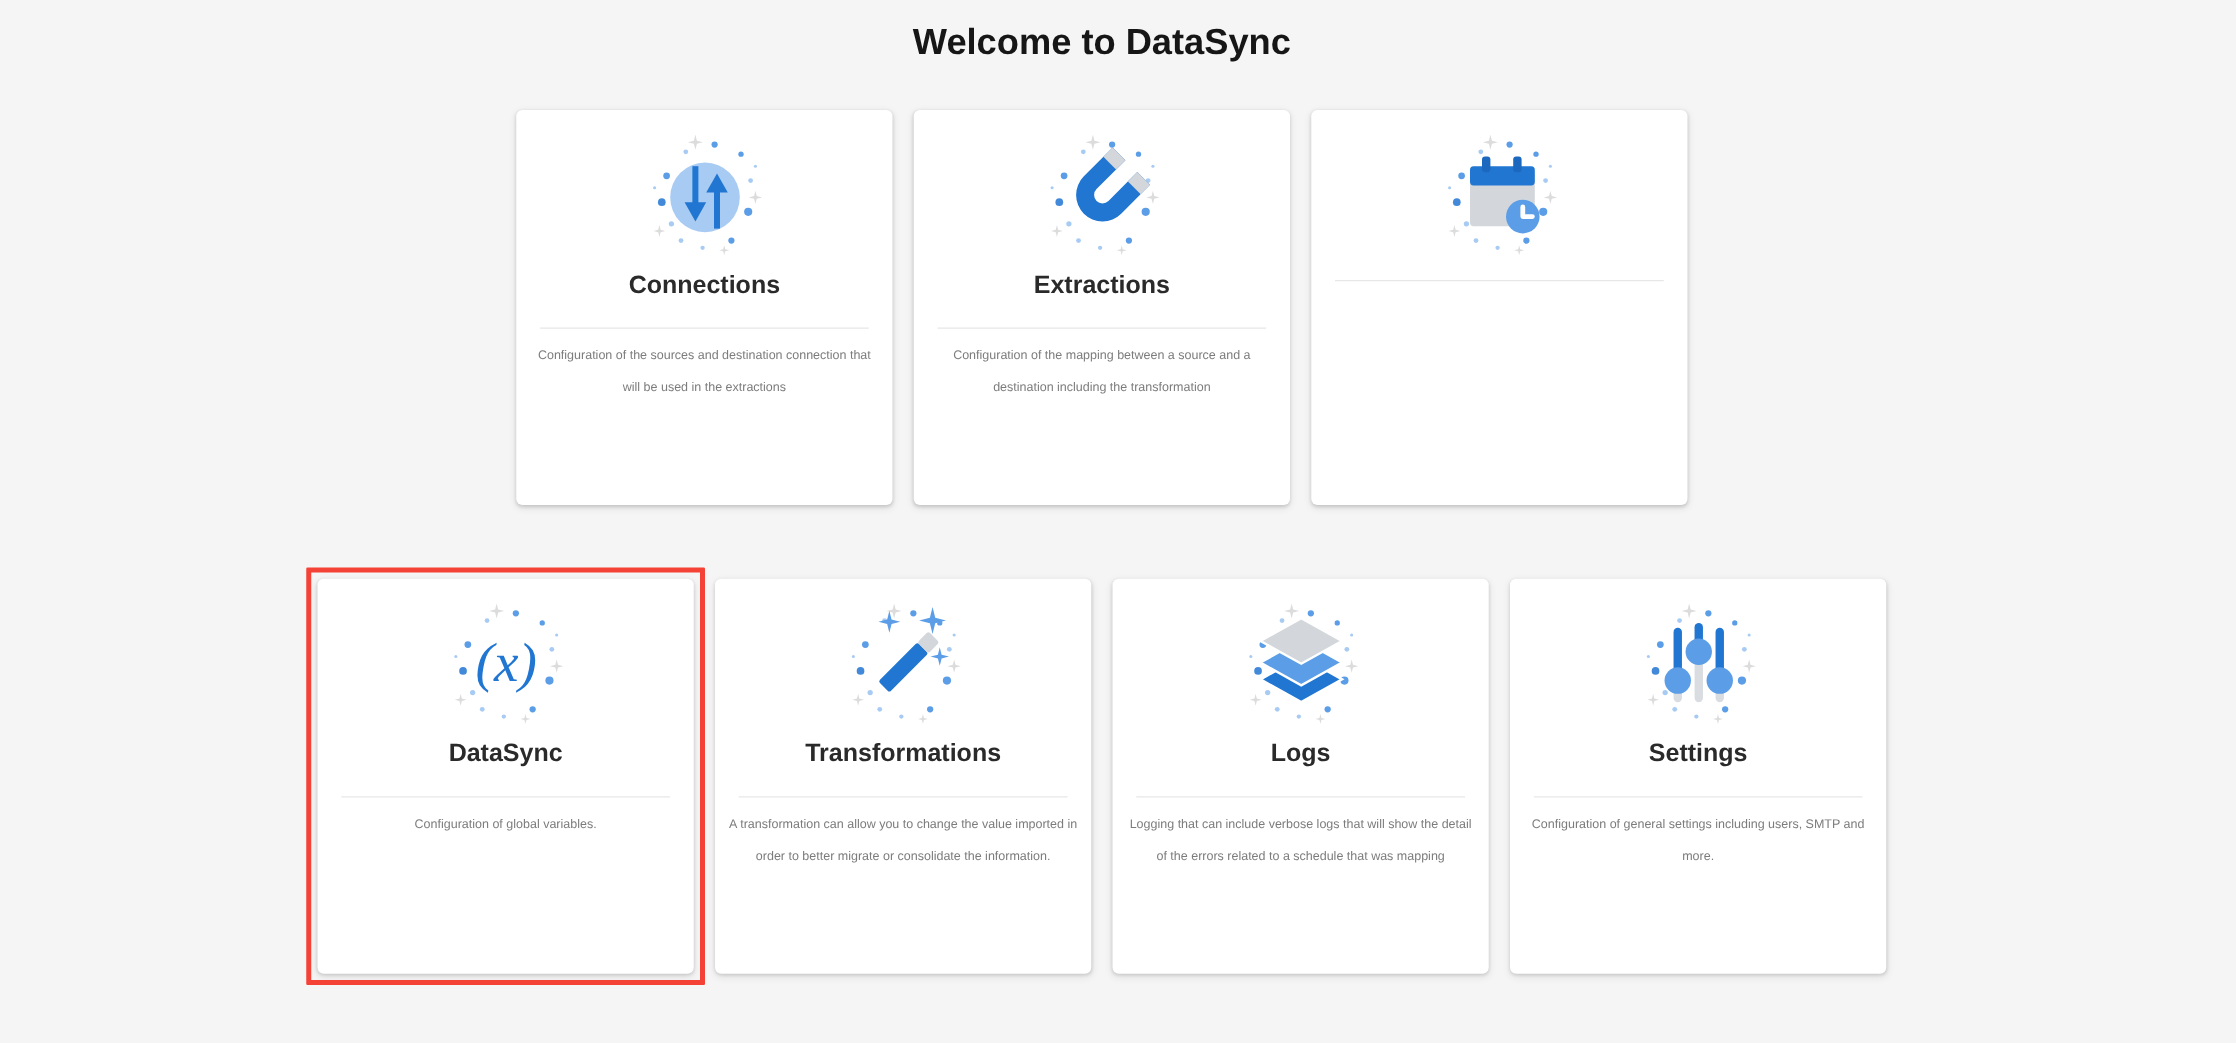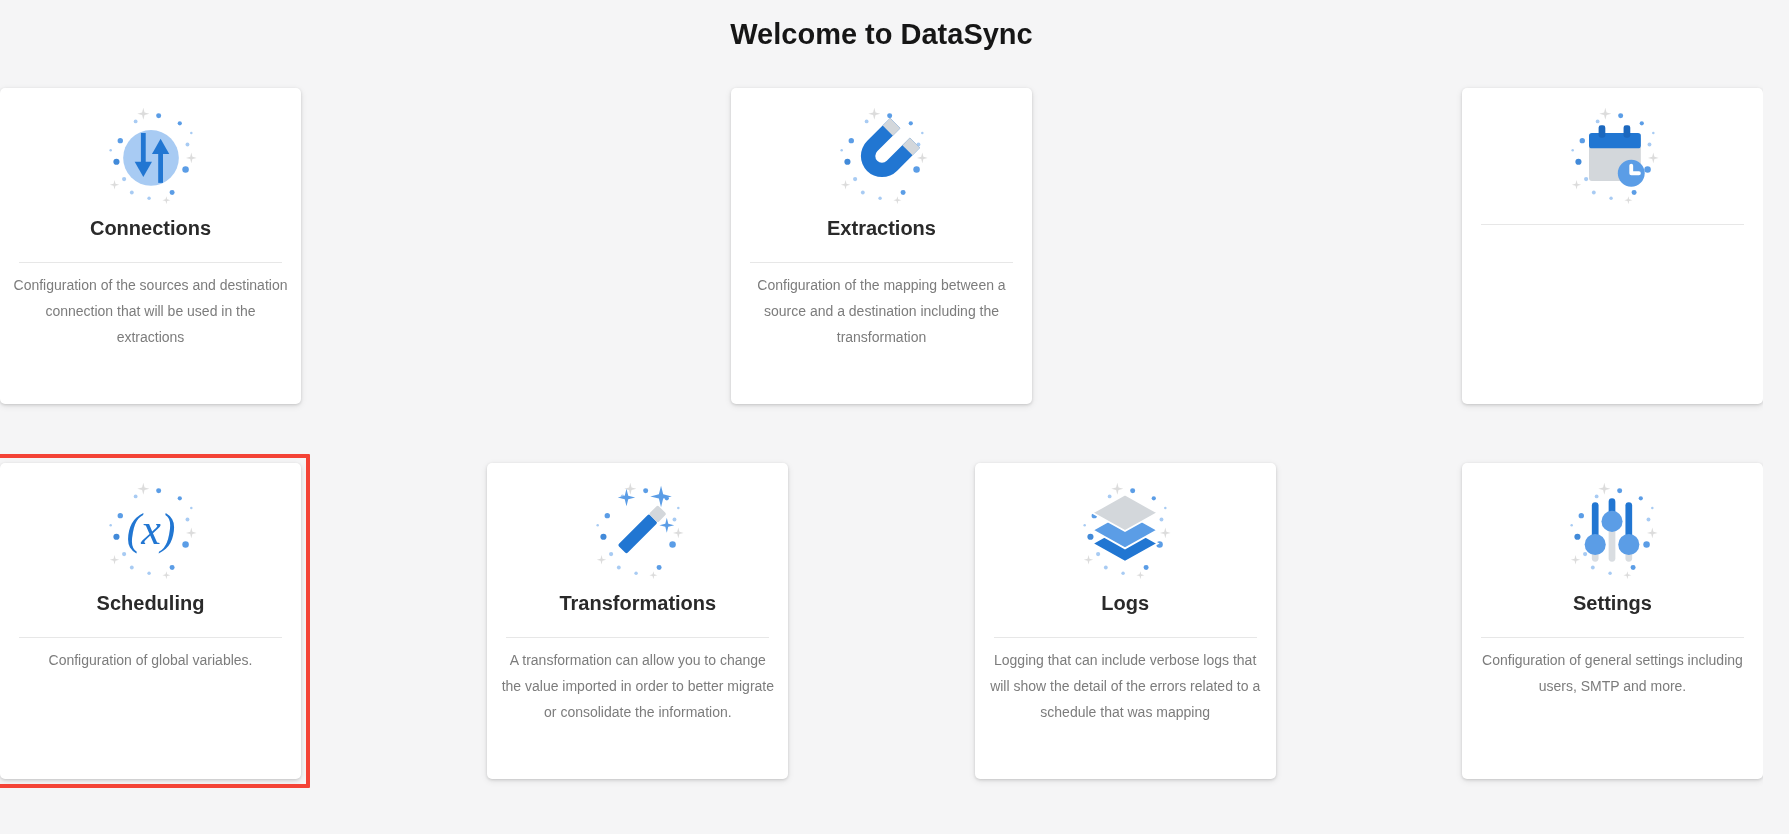--- a/index.html
+++ b/index.html
@@ -16,21 +16,21 @@
   }
   .page-title {
     margin: 0;
     padding-top: 17px;
     text-align: center;
     font-size: 29px;
     line-height: 34px;
     font-weight: 700;
     color: #161616;
   }
-  .row { display: flex; justify-content: space-between; gap: 17px; }
+  .row { display: flex; justify-content: center; gap: 17px; }
   .row1 { margin-top: 37px; }
   .row2 { margin-top: 59px; }
   .card {
     position: relative;
     width: 301px;
     height: 316px;
     background: var(--card-bg, #ffffff);
     border-radius: 5px;
     box-shadow: 0 1px 3px rgba(0,0,0,.14), 0 2px 7px rgba(0,0,0,.09);
     text-align: center;
@@ -41,21 +41,21 @@
   .card-title {
     margin: 10px 0 0;
     font-size: 20px;
     line-height: 28px;
     font-weight: 700;
     color: #2a2a2a;
   }
   .divider { height: 1px; background: #e7e7e7; margin: 20px 19px 0; }
   .card-desc {
     margin: 9px 11px 0;
-    font-size: 14px;
+    font-size: 10px;
     line-height: 26px;
     color: #7c7c7c;
   }
   .ring {
     position: absolute;
     inset: -9px;
     border: 4px solid var(--highlight-red, #f44336);
     border-radius: 1px;
     pointer-events: none;
   }
@@ -161,21 +161,21 @@
   <div class="row row2">
 
     <div class="card">
       <div class="ring"></div>
       <div class="icon-wrap">
         <svg viewBox="0 0 100 100">
           <use href="#sparkles"></use>
           <text x="50" y="64" text-anchor="middle" class="fx-text">(x)</text>
         </svg>
       </div>
-      <h2 class="card-title">Scheduling</h2>
+      <h2 class="card-title">DataSync</h2>
       <div class="divider"></div>
       <p class="card-desc">Configuration of global variables.</p>
     </div>
 
     <div class="card">
       <div class="icon-wrap">
         <svg viewBox="0 0 100 100">
           <use href="#sparkles"></use>
           <g transform="rotate(45 50 52)">
             <rect x="44" y="30" width="13" height="46" rx="2" class="f-blue"></rect>

